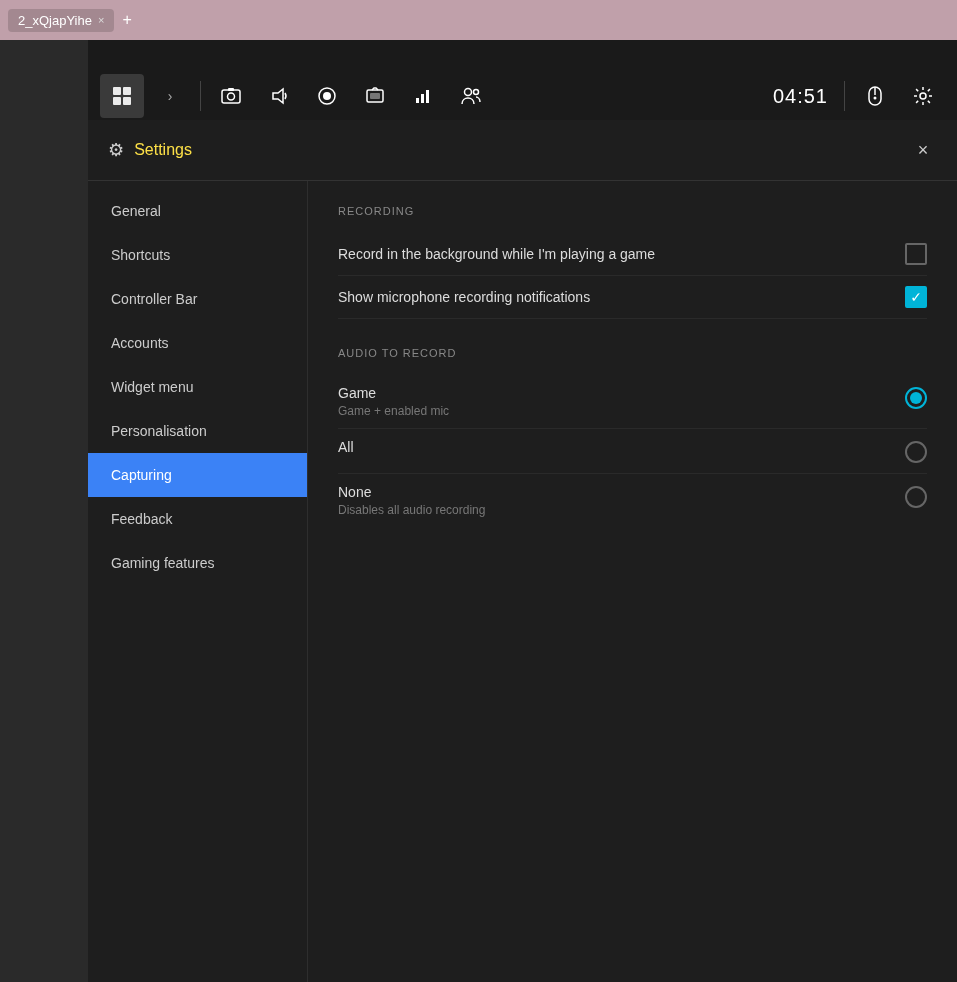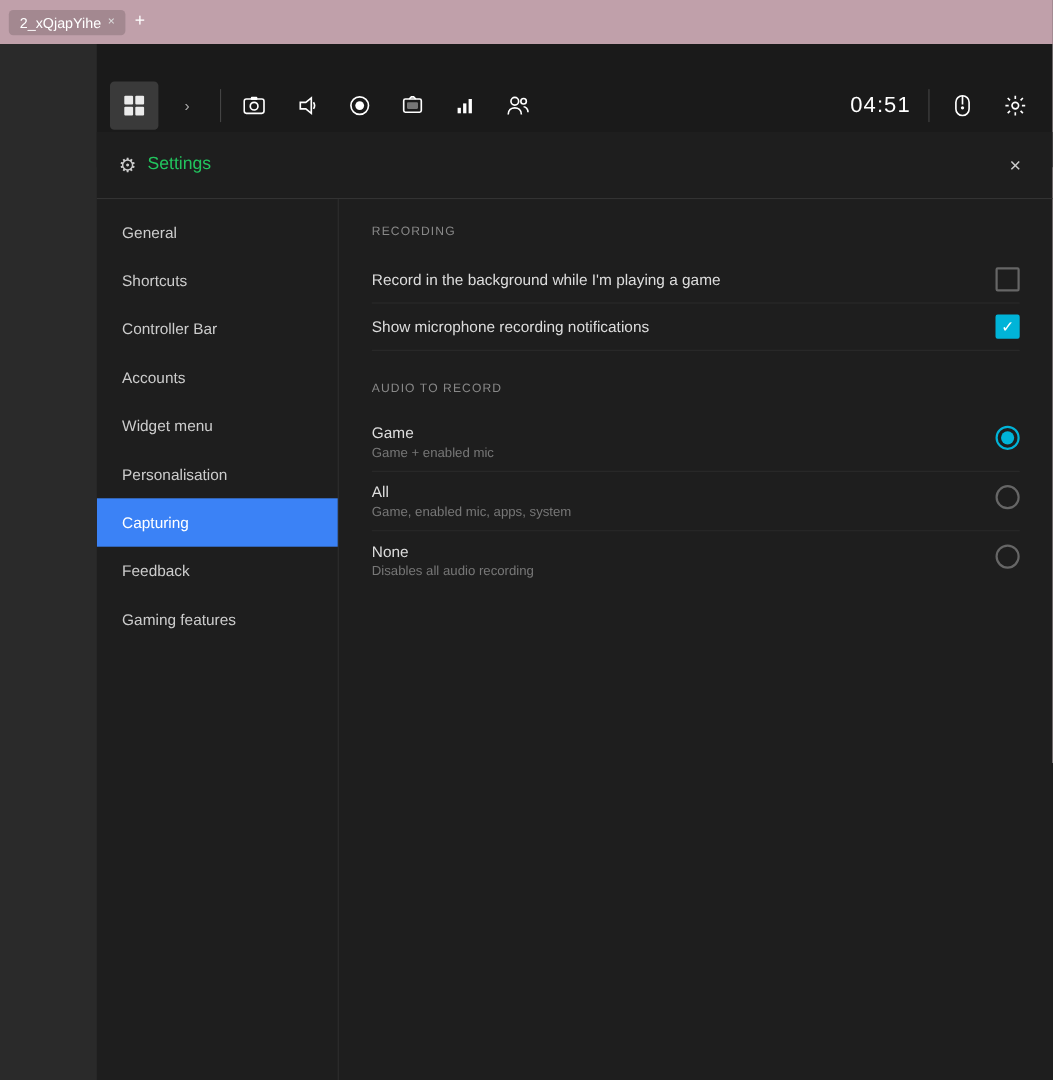--- a/index.html
+++ b/index.html
@@ -172,21 +172,21 @@
       flex-shrink: 0;
     }
 
     .settings-gear {
       color: #ccc;
       font-size: 18px;
       margin-right: 10px;
     }
 
     .settings-title {
-      color: #22c55e;
+      color: #fde047;
       font-size: 16px;
       font-weight: 400;
       flex: 1;
     }
 
     .settings-close {
       color: #ccc;
       font-size: 18px;
       cursor: pointer;
       width: 28px;
@@ -522,21 +522,20 @@
             <div class="audio-option-sub">Game + enabled mic</div>
           </div>
           <div class="radio-btn selected">
             <div class="radio-inner"></div>
           </div>
         </div>
 
         <div class="audio-option">
           <div class="audio-option-text">
             <div class="audio-option-title">All</div>
-            <div class="audio-option-sub">Game, enabled mic, apps, system</div>
           </div>
           <div class="radio-btn">
           </div>
         </div>
 
         <div class="audio-option">
           <div class="audio-option-text">
             <div class="audio-option-title">None</div>
             <div class="audio-option-sub">Disables all audio recording</div>
           </div>

